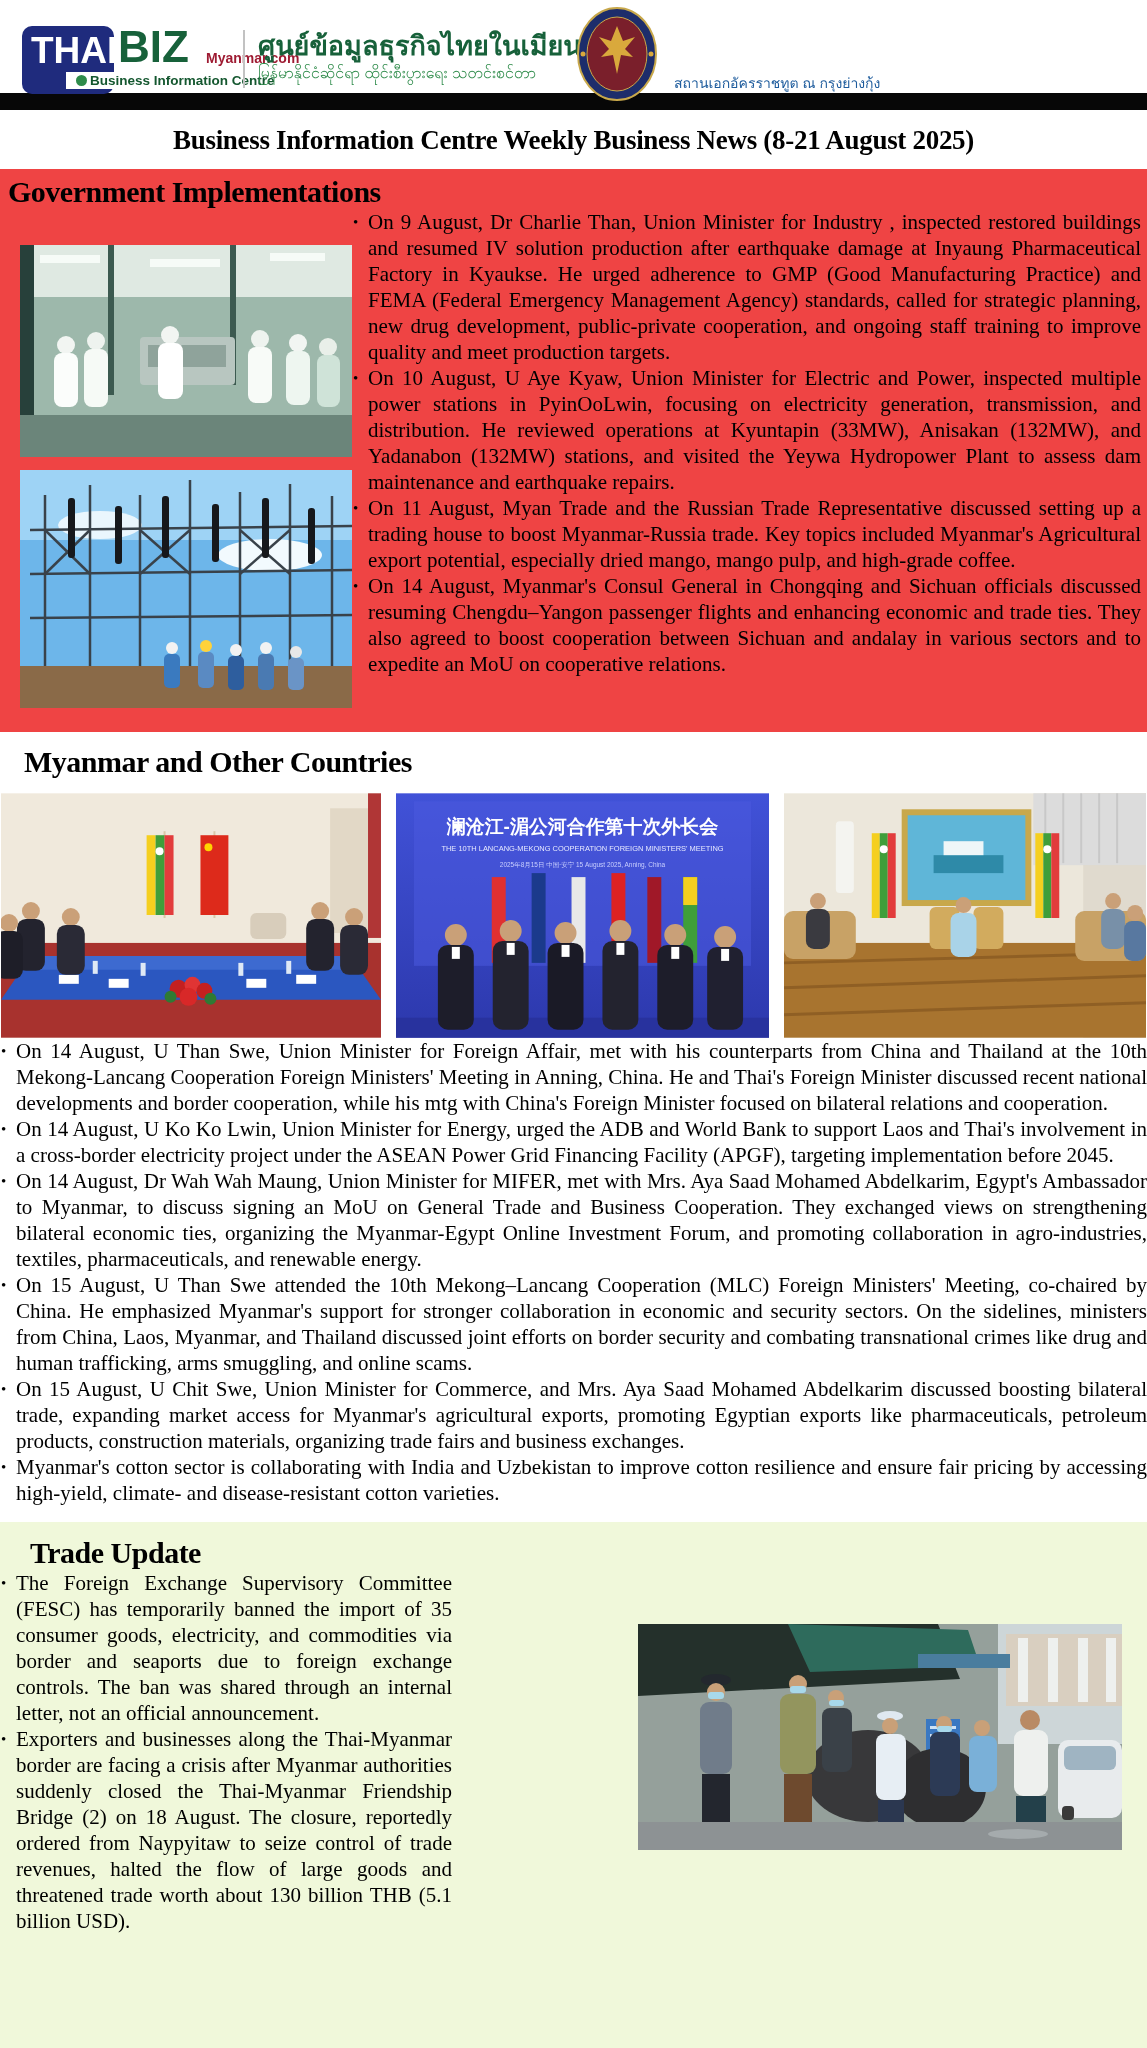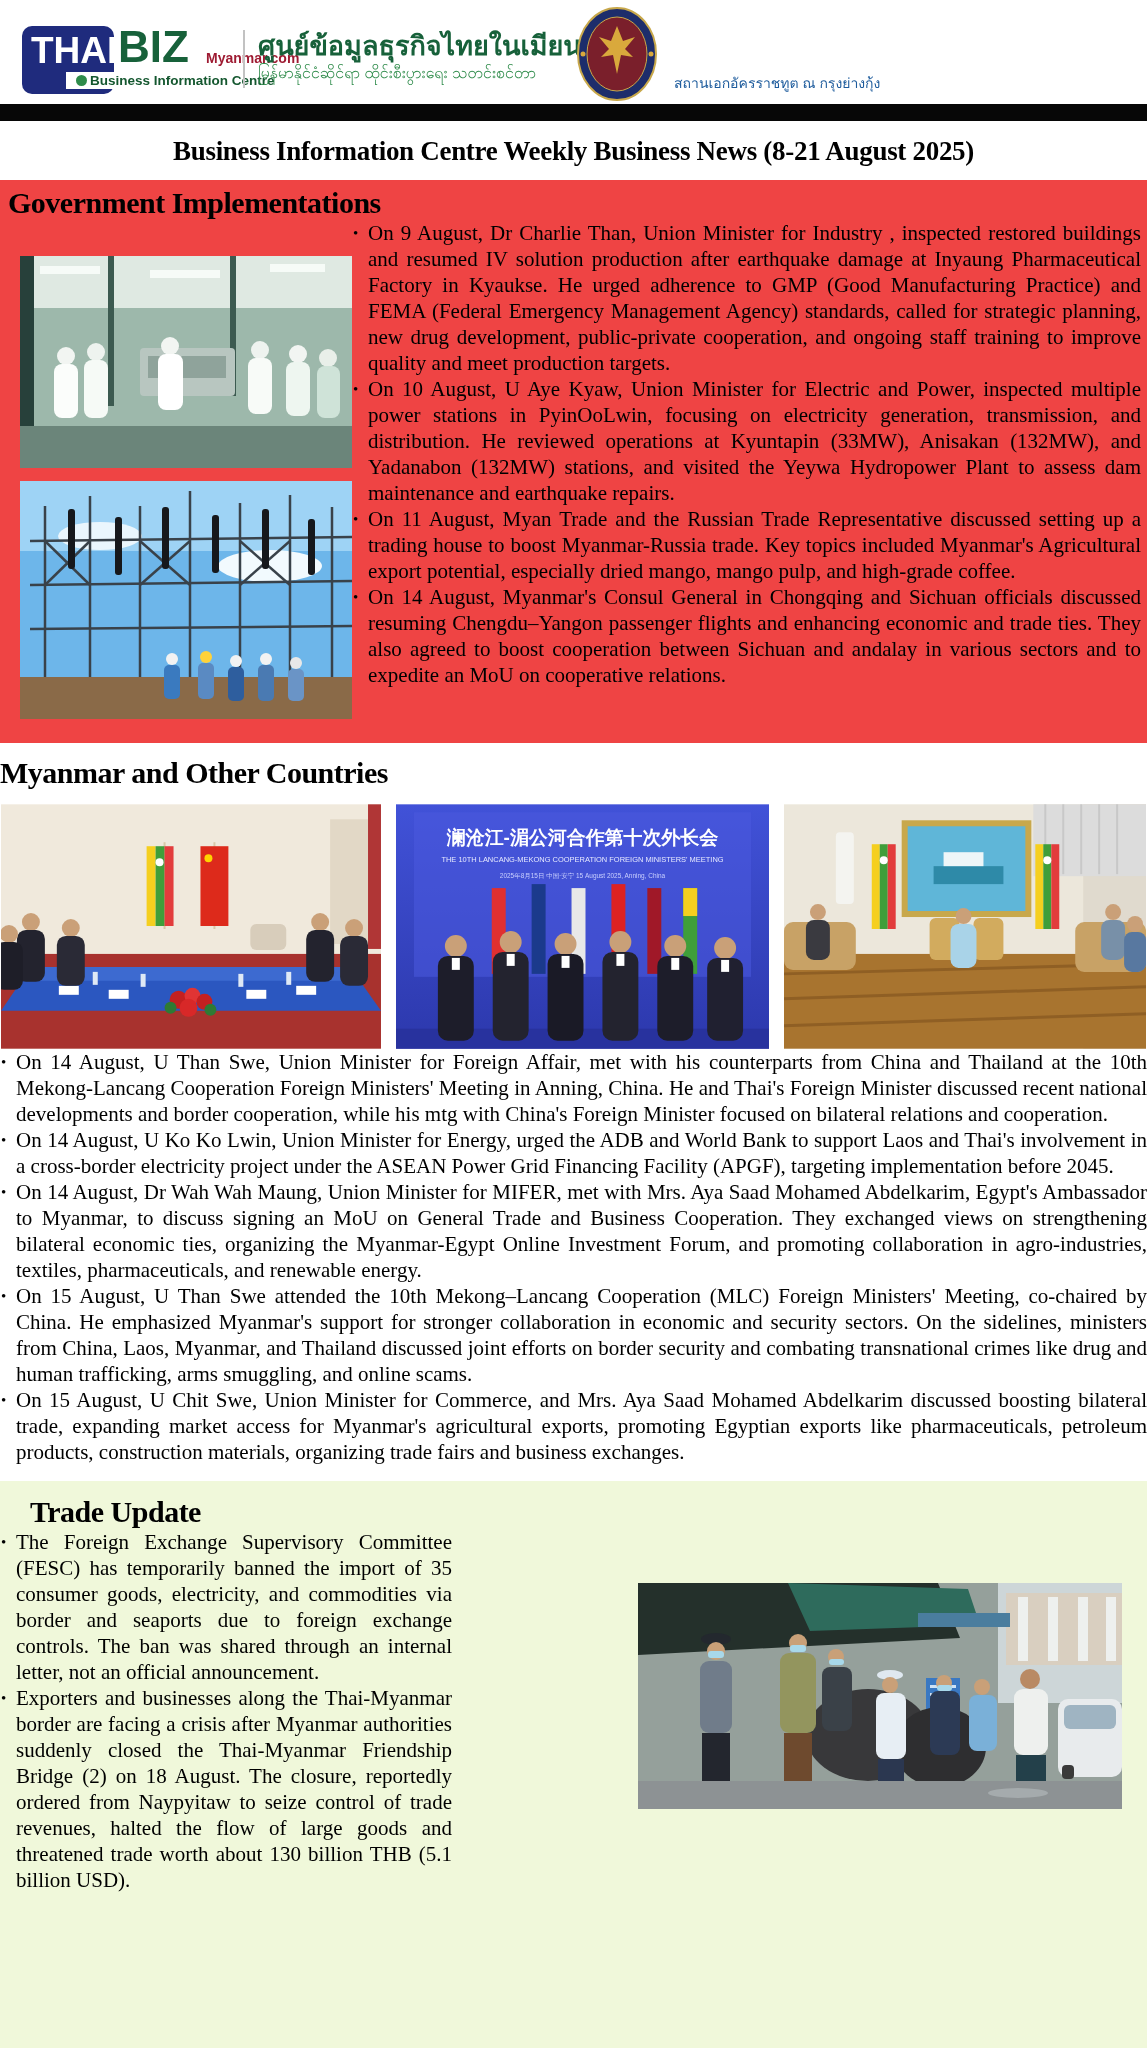--- a/index.html
+++ b/index.html
@@ -2,21 +2,21 @@
 <html><head>
 <meta charset="utf-8">
 <style>
   html,body{margin:0;padding:0;}
   body{
     width:1147px;height:2048px;overflow:hidden;background:#fff;color:#000;
     font-family:"Liberation Serif", serif;
     display:flex;flex-direction:column;
   }
   
-  .masthead{position:relative;height:104px;background:#fff;flex:none;}
+  .masthead{position:relative;height:93px;background:#fff;flex:none;}
   .logo-box{position:absolute;left:22px;top:26px;width:92px;height:68px;background:#1f2b7d;border-radius:10px;}
   .logo-thai{position:absolute;left:31px;top:30px;font-family:"Liberation Sans",sans-serif;font-weight:bold;font-size:37px;color:#fff;}
   .logo-biz{position:absolute;left:118px;top:22px;font-family:"Liberation Sans",sans-serif;font-weight:bold;font-size:44px;color:#17613a;}
   .logo-mcom{position:absolute;left:206px;top:50px;font-family:"Liberation Sans",sans-serif;font-weight:bold;font-size:14px;color:#9e1b32;}
   .logo-sub{position:absolute;left:66px;top:72px;font-family:"Liberation Sans",sans-serif;font-weight:bold;font-size:13.5px;color:#14572f;background:#fff;padding:1px 10px;display:flex;align-items:center;gap:3px;white-space:nowrap;}
   .green-dot{width:11px;height:11px;border-radius:50%;background:#2e8b4a;display:inline-block;flex:none;}
   .head-divider{position:absolute;left:243px;top:30px;width:2px;height:58px;background:#c2c2c2;}
   .thai-title{position:absolute;left:258px;top:24px;font-family:"Liberation Sans",sans-serif;font-weight:bold;font-size:27px;color:#17613a;white-space:nowrap;}
   .mm-title{position:absolute;left:258px;top:62px;font-family:"Liberation Sans",sans-serif;font-size:16px;color:#2e8b4a;white-space:nowrap;}
   .emblem{position:absolute;left:576px;top:6px;}
@@ -30,21 +30,21 @@
   .section-gov{background:#ef4444;padding:5px 0 24px;flex:none;}
   .section-gov h2.sec{margin-left:8px;}
   .gov-row{display:flex;padding:0 6px 0 20px;}
   .gov-photos{width:332px;flex:none;margin-top:36px;display:flex;flex-direction:column;gap:13px;}
   .photo{overflow:hidden;display:block;line-height:0;}
   .gov-bullets{flex:1;padding:6px 4px 0 22px;}
   ul.news{list-style:none;margin:0;padding:0;}
   ul.news li{position:relative;text-align:justify;font-size:21px;line-height:26px;padding-left:16px;}
   ul.news li::before{content:"\2022";position:absolute;left:1px;top:0;font-size:15px;line-height:26px;}
   .section-countries{background:#fff;padding-top:12px;flex:none;}
-  .section-countries h2.sec{margin-left:0;}
+  .section-countries h2.sec{margin-left:24px;}
   .photos-row{display:flex;gap:15px;padding:0 1px;margin-top:14px;}
   .countries-bullets{padding:16px 28px 6px 14px;}
   .countries-bullets li{line-height:26.5px;}
   
   .section-trade{position:relative;background:#f0f8da;margin-top:16px;flex:1;}
   .section-trade h2.sec{padding-top:13px;margin-left:30px;}
   .trade-bullets{width:452px;margin:12px 0 0 15px;}
   .trade-bullets li{font-size:19.5px;line-height:24.7px;}
   .trade-photo{position:absolute;left:638px;top:102px;}
 </style>
@@ -328,20 +328,21 @@
       </g>
     </svg>
   </div>
 
   <ul class="news countries-bullets">
     <li>On 14 August, U Than Swe, Union Minister for Foreign Affair, met with his counterparts from China and Thailand at the 10th Mekong-Lancang Cooperation Foreign Ministers' Meeting in Anning, China. He and Thai's Foreign Minister discussed recent national developments and border cooperation, while his mtg with China's Foreign Minister focused on bilateral relations and cooperation.</li>
     <li>On 14 August, U Ko Ko Lwin, Union Minister for Energy, urged the ADB and World Bank to support Laos and Thai's involvement in a cross-border electricity project under the ASEAN Power Grid Financing Facility (APGF), targeting implementation before 2045.</li>
     <li>On 14 August, Dr Wah Wah Maung, Union Minister for MIFER, met with Mrs. Aya Saad Mohamed Abdelkarim, Egypt's Ambassador to Myanmar, to discuss signing an MoU on General Trade and Business Cooperation. They exchanged views on strengthening bilateral economic ties, organizing the Myanmar-Egypt Online Investment Forum, and promoting collaboration in agro-industries, textiles, pharmaceuticals, and renewable energy.</li>
     <li>On 15 August, U Than Swe attended the 10th Mekong–Lancang Cooperation (MLC) Foreign Ministers' Meeting, co-chaired by China. He emphasized Myanmar's support for stronger collaboration in economic and security sectors. On the sidelines, ministers from China, Laos, Myanmar, and Thailand discussed joint efforts on border security and combating transnational crimes like drug and human trafficking, arms smuggling, and online scams.</li>
     <li>On 15 August, U Chit Swe, Union Minister for Commerce, and Mrs. Aya Saad Mohamed Abdelkarim discussed boosting bilateral trade, expanding market access for Myanmar's agricultural exports, promoting Egyptian exports like pharmaceuticals, petroleum products, construction materials, organizing trade fairs and business exchanges.</li>
+    <li>Myanmar's cotton sector is collaborating with India and Uzbekistan to improve cotton resilience and ensure fair pricing by accessing high-yield, climate- and disease-resistant cotton varieties.</li>
   </ul>
 </section>
 
 <section class="section-trade">
   <h2 class="sec">Trade Update</h2>
   <ul class="news trade-bullets">
     <li>The Foreign Exchange Supervisory Committee (FESC) has temporarily banned the import of 35 consumer goods, electricity, and commodities via border and seaports due to foreign exchange controls. The ban was shared through an internal letter, not an official announcement.</li>
     <li>Exporters and businesses along the Thai-Myanmar border are facing a crisis after Myanmar authorities suddenly closed the Thai-Myanmar Friendship Bridge (2) on 18 August. The closure, reportedly ordered from Naypyitaw to seize control of trade revenues, halted the flow of large goods and threatened trade worth about 130 billion THB (5.1 billion USD).</li>
   </ul>
 

